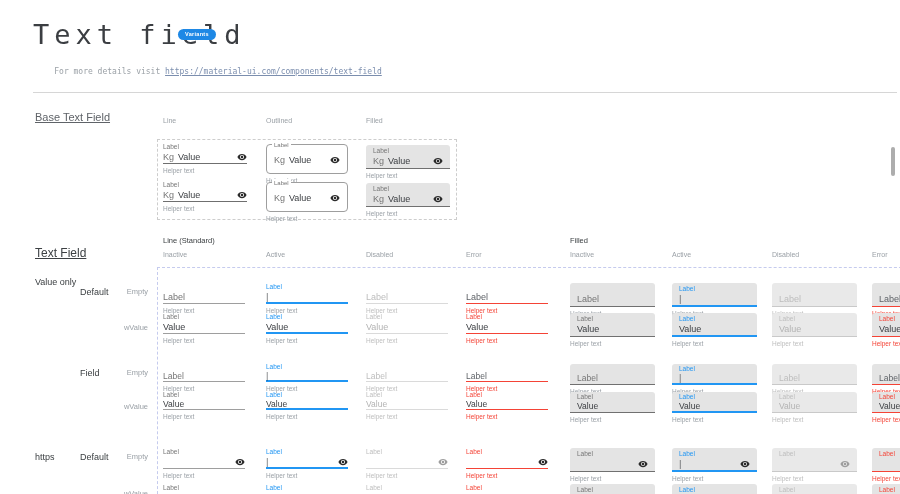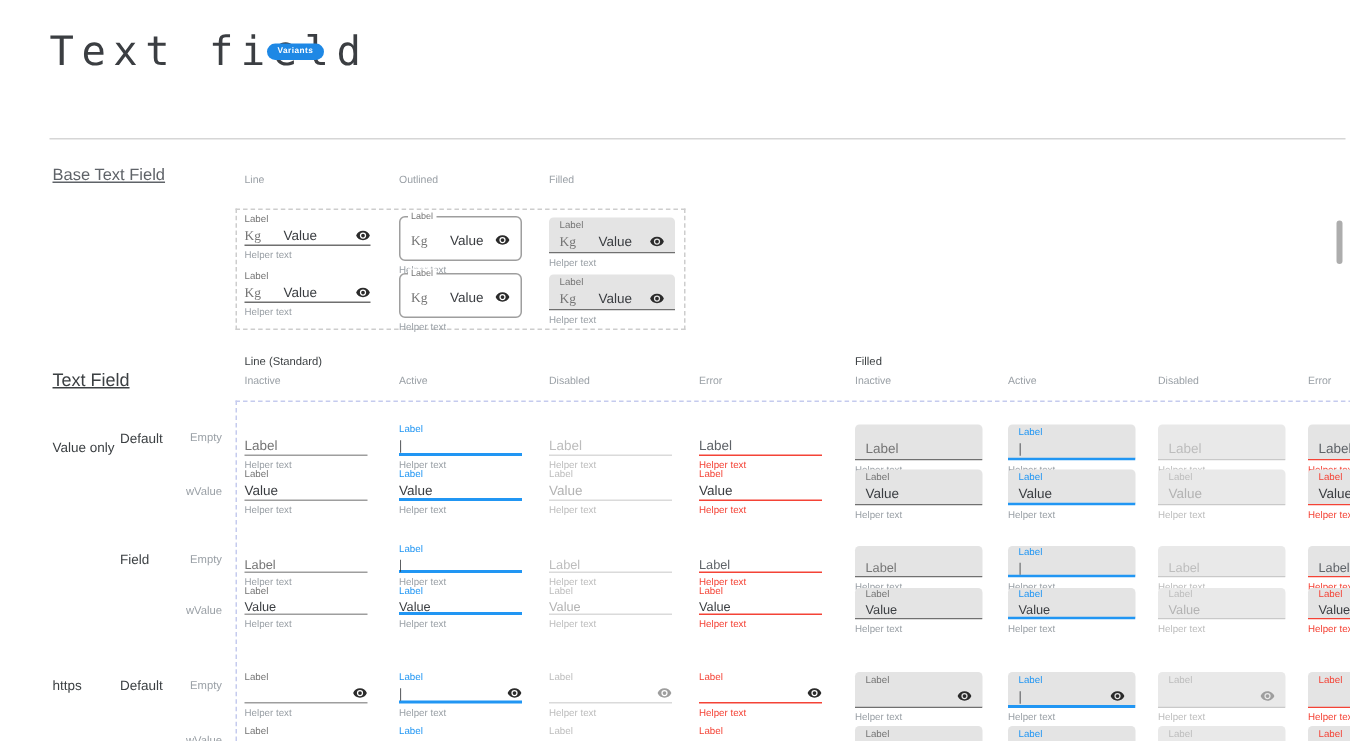--- a/index.html
+++ b/index.html
@@ -53,34 +53,37 @@
   .fbox{background:#e4e4e4;border-radius:3px 3px 0 0;padding:2px 7px;border-bottom:1px solid #707070;
     display:flex;flex-direction:column;}
   .st-active .fbox{border-bottom:2px solid var(--blue,#2196f3);padding-bottom:1px;}
   .st-disabled .fbox{background:#e9e9e9;border-bottom:1px solid #c9c9c9;}
   .st-error .fbox{border-bottom:1.5px solid var(--red,#f44336);}
   .c-filled .input-row{border-bottom:none;height:11px;}
   .c-filled.dense .input-row{height:9px;}
 
   .eye{margin-left:auto;display:flex;align-items:center;color:#2b2b2b;flex:0 0 auto;}
   .st-disabled .eye{color:#9e9e9e;}
-  .prefix{color:#757575;margin-right:15px;font-family:Liberation Serif, serif;}
+  .prefix{color:#757575;margin-right:4px;}
 
   .obox{position:relative;border:1px solid #9e9e9e;border-radius:4px;padding:8px 7px 7px;display:flex;flex-direction:column;}
   .obox .chip{position:absolute;top:-4px;left:5px;background:#fff;padding:0 2px;font-size:6px;color:#757575;line-height:8px;}
 
   .scroll-thumb{width:4px;height:29px;background:#adadad;border-radius:2px;cursor:pointer;}
 </style>
 </head>
 <body>
 
 <div id="stage">
   <div class="abs page-title" style="left:33px;top:20px;">Text field</div>
   <div class="abs" style="left:178px;top:22px;">
     <span class="badge">Variants</span>
+  </div>
+  <div class="abs subtitle" style="left:35px;top:58px;">
+    <span>For more details visit </span><a>https://material-ui.com/components/text-field</a>
   </div>
   <div class="abs divider" style="left:33px;top:92px;width:864px;"></div>
 
   <div class="abs sec-title" style="left:35px;top:111px;">Base Text Field</div>
   <div class="abs dashed-gray" style="left:157px;top:139px;width:298px;height:79px;"></div>
 
   <div class="abs sec-title lg" style="left:35px;top:246px;">Text Field</div>
   <div class="abs dashed-blue" style="left:157px;top:267px;width:758px;height:235px;"></div>
 
   <div class="abs scroll-thumb" style="left:891px;top:147px;"></div>
@@ -176,21 +179,21 @@
     <div class="group-head abs" style="left: 163px; top: 237px;">Line (Standard)</div>
     <div class="col-head abs" style="left: 163px; top: 251px;">Inactive</div>
     <div class="col-head abs" style="left: 266px; top: 251px;">Active</div>
     <div class="col-head abs" style="left: 366px; top: 251px;">Disabled</div>
     <div class="col-head abs" style="left: 466px; top: 251px;">Error</div>
     <div class="group-head abs" style="left: 570px; top: 237px;">Filled</div>
     <div class="col-head abs" style="left: 570px; top: 251px;">Inactive</div>
     <div class="col-head abs" style="left: 672px; top: 251px;">Active</div>
     <div class="col-head abs" style="left: 772px; top: 251px;">Disabled</div>
     <div class="col-head abs" style="left: 872px; top: 251px;">Error</div>
-    <div class="row-cat abs" style="left: 35px; top: 293px;">Value only</div>
+    <div class="row-cat abs" style="left: 35px; top: 277px;">Value only</div>
     <div class="row-cat abs" style="left: 80px; top: 287px;">Default</div>
     <div class="row-state abs" style="left: 100px; top: 287px;">Empty</div>
     <div class="row-state abs" style="left: 100px; top: 323px;">wValue</div>
     <div class="row-cat abs" style="left: 80px; top: 368px;">Field</div>
     <div class="row-state abs" style="left: 100px; top: 368px;">Empty</div>
     <div class="row-state abs" style="left: 100px; top: 402px;">wValue</div>
     <div class="row-cat abs" style="left: 35px; top: 452px;">https</div>
     <div class="row-cat abs" style="left: 80px; top: 452px;">Default</div>
     <div class="row-state abs" style="left: 100px; top: 452px;">Empty</div>
     <div class="row-state abs" style="left: 100px; top: 489px;">wValue</div>

